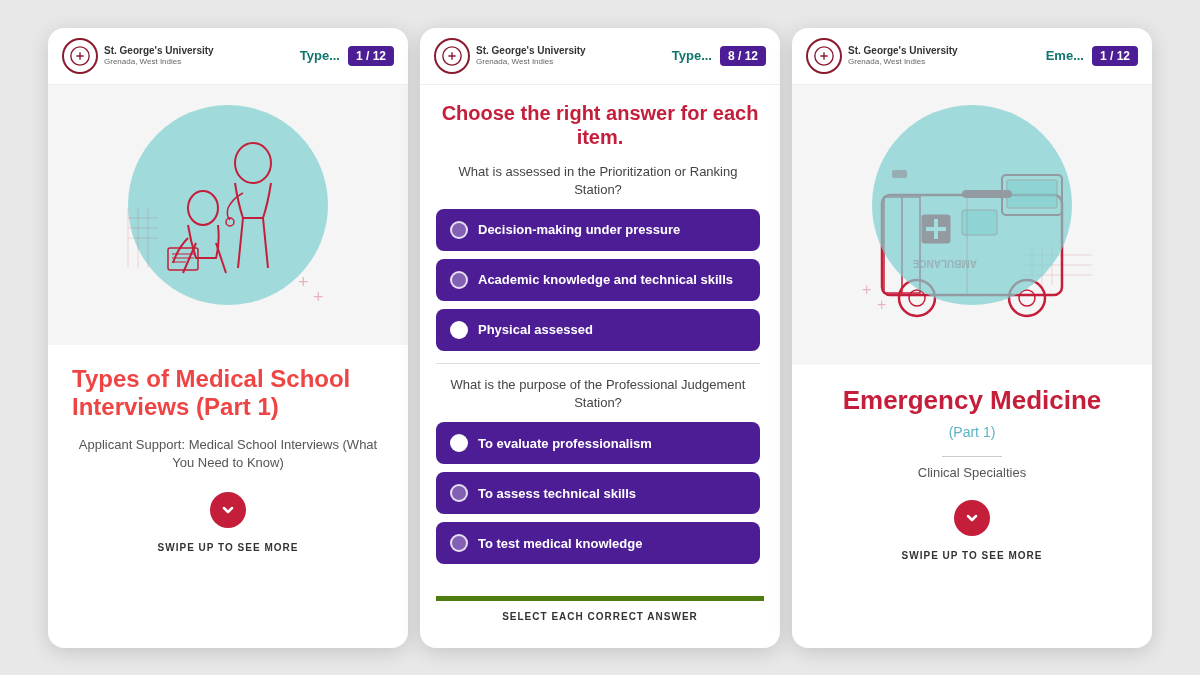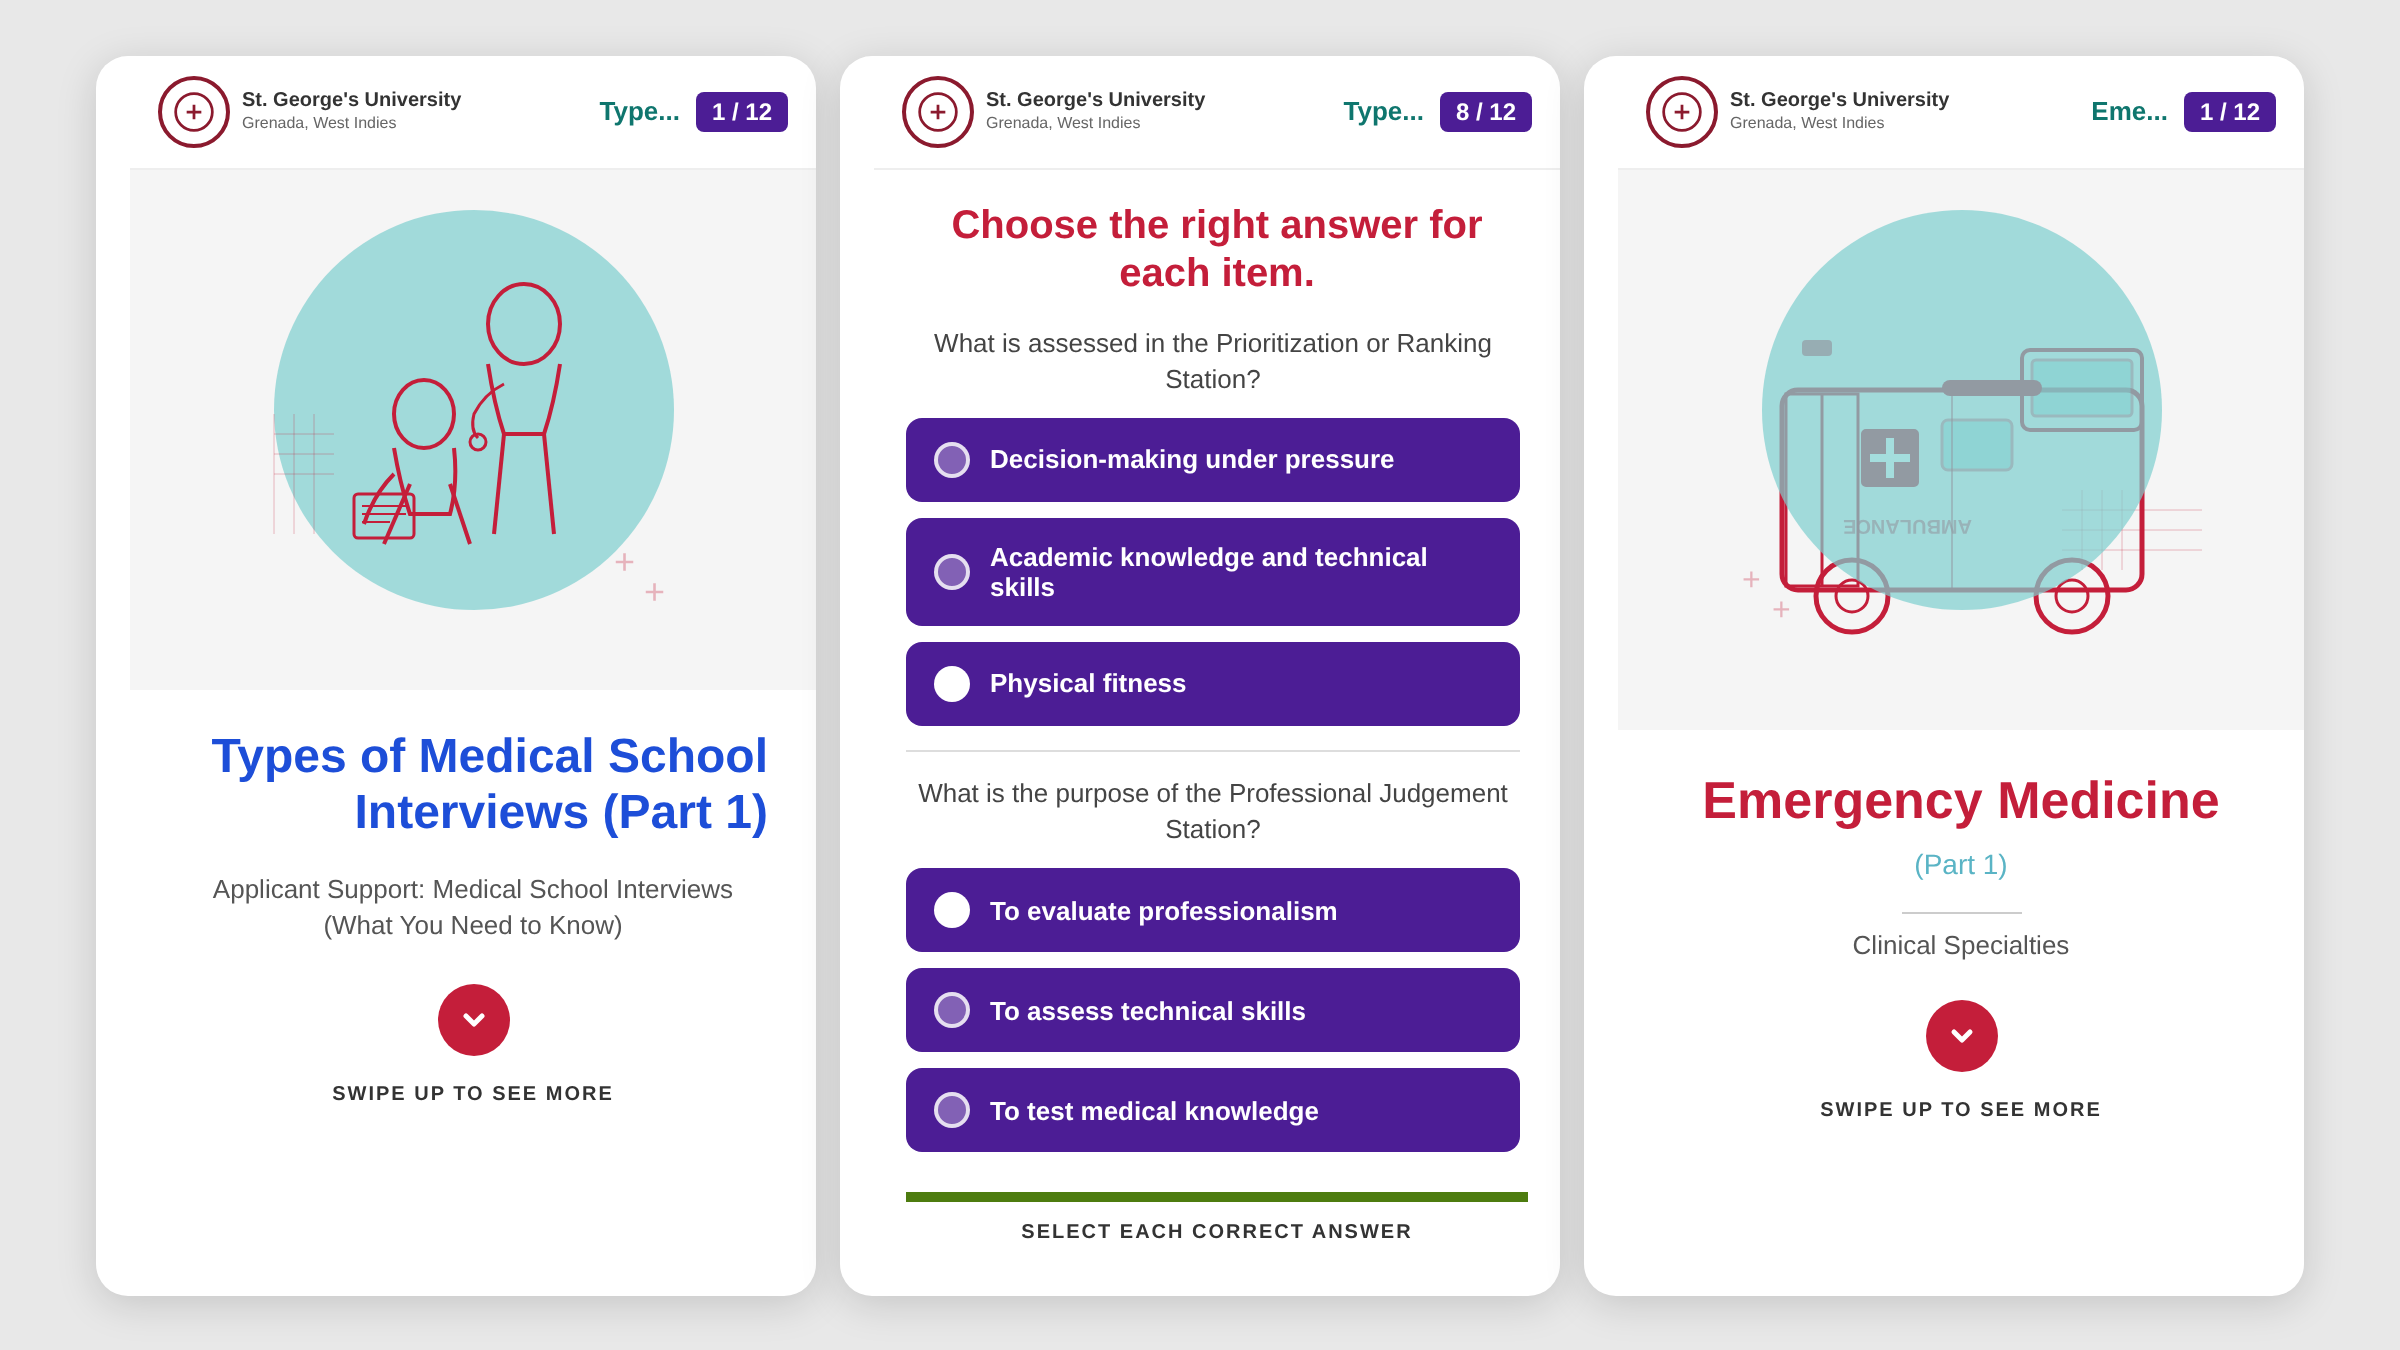--- a/index.html
+++ b/index.html
@@ -18,21 +18,20 @@
     .card {
       background: #fff;
       border-radius: 16px;
       width: 360px;
       height: 620px;
       display: flex;
       flex-direction: column;
       overflow: hidden;
       box-shadow: 0 4px 20px rgba(0,0,0,0.15);
       position: relative;
-      padding-left: 17px;
     }
 
     
     .card-header {
       display: flex;
       align-items: center;
       padding: 10px 14px;
       border-bottom: 1px solid #eee;
       gap: 8px;
     }
@@ -107,24 +106,24 @@
     }
 
     .card1-content {
       padding: 20px 24px;
       flex: 1;
       display: flex;
       flex-direction: column;
       align-items: center;
     }
     .card1-title {
-      color: #1d4ed8;
+      color: #ef4444;
       font-size: 24px;
       font-weight: bold;
-      text-align: right;
+      text-align: left;
       line-height: 1.2;
       margin-bottom: 14px;
     }
     .card1-subtitle {
       color: #555;
       font-size: 13px;
       text-align: center;
       line-height: 1.4;
       margin-bottom: 20px;
     }
@@ -365,21 +364,21 @@
       <button class="answer-btn">
         <span class="radio-circle"></span>
         <span>Decision-making under pressure</span>
       </button>
       <button class="answer-btn">
         <span class="radio-circle"></span>
         <span>Academic knowledge and technical skills</span>
       </button>
       <button class="answer-btn">
         <span class="radio-circle filled"></span>
-        <span>Physical fitness</span>
+        <span>Physical assessed</span>
       </button>
 
       <div class="question-separator"></div>
 
       <div class="question-text">What is the purpose of the Professional Judgement Station?</div>
       <button class="answer-btn">
         <span class="radio-circle filled"></span>
         <span>To evaluate professionalism</span>
       </button>
       <button class="answer-btn">

